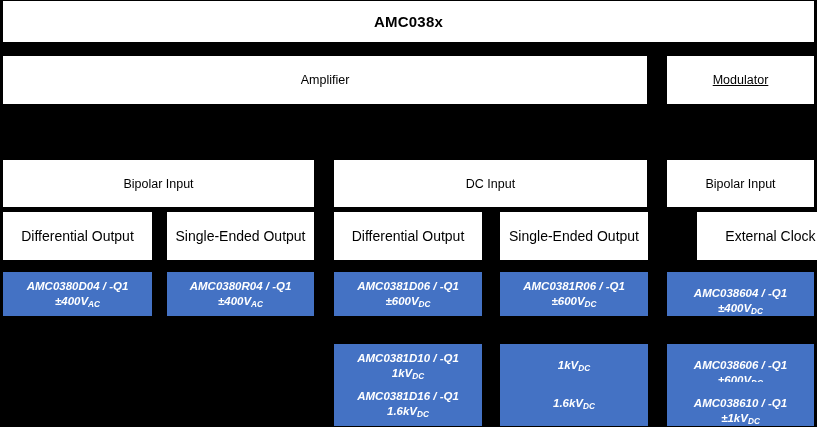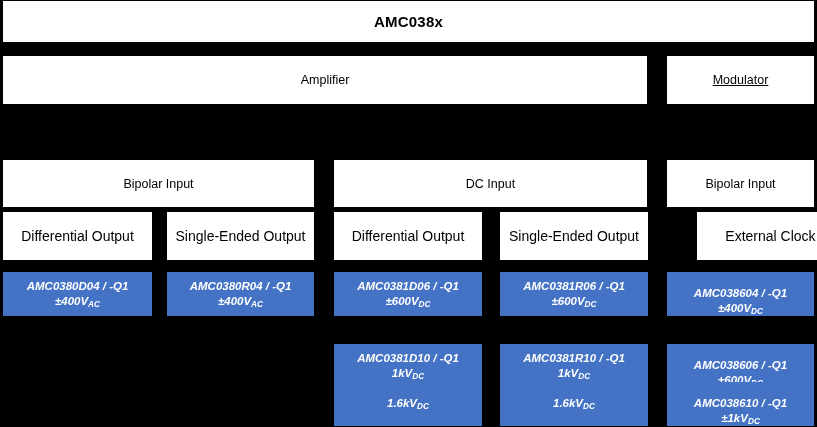--- a/index.html
+++ b/index.html
@@ -159,28 +159,28 @@
       </div>
       <div class="box blue-box part p-r1 p-c3">
         <span class="pn">AMC0381D06 / -Q1</span>
         <span class="volt"><span>±600V</span><sub>DC</sub></span>
       </div>
       <div class="box blue-box part p-r2 p-c3">
         <span class="pn">AMC0381D10 / -Q1</span>
         <span class="volt"><span>1kV</span><sub>DC</sub></span>
       </div>
       <div class="box blue-box part p-r3 p-c3">
+        <span class="pn">AMC0381D16 / -Q1</span>
         <span class="volt"><span>1.6kV</span><sub>DC</sub></span>
       </div>
       <div class="box blue-box part p-r1 p-c4">
         <span class="pn">AMC0381R06 / -Q1</span>
         <span class="volt"><span>±600V</span><sub>DC</sub></span>
       </div>
       <div class="box blue-box part p-r2 p-c4">
-        <span class="pn">AMC0381R10 / -Q1</span>
         <span class="volt"><span>1kV</span><sub>DC</sub></span>
       </div>
       <div class="box blue-box part p-r3 p-c4">
         <span class="volt"><span>1.6kV</span><sub>DC</sub></span>
       </div>
       <div class="box blue-box part p-r1 p-c5">
         <span class="pn">AMC038604 / -Q1</span>
         <span class="volt"><span>±400V</span><sub>DC</sub></span>
       </div>
       <div class="box blue-box part p-r2 p-c5">

